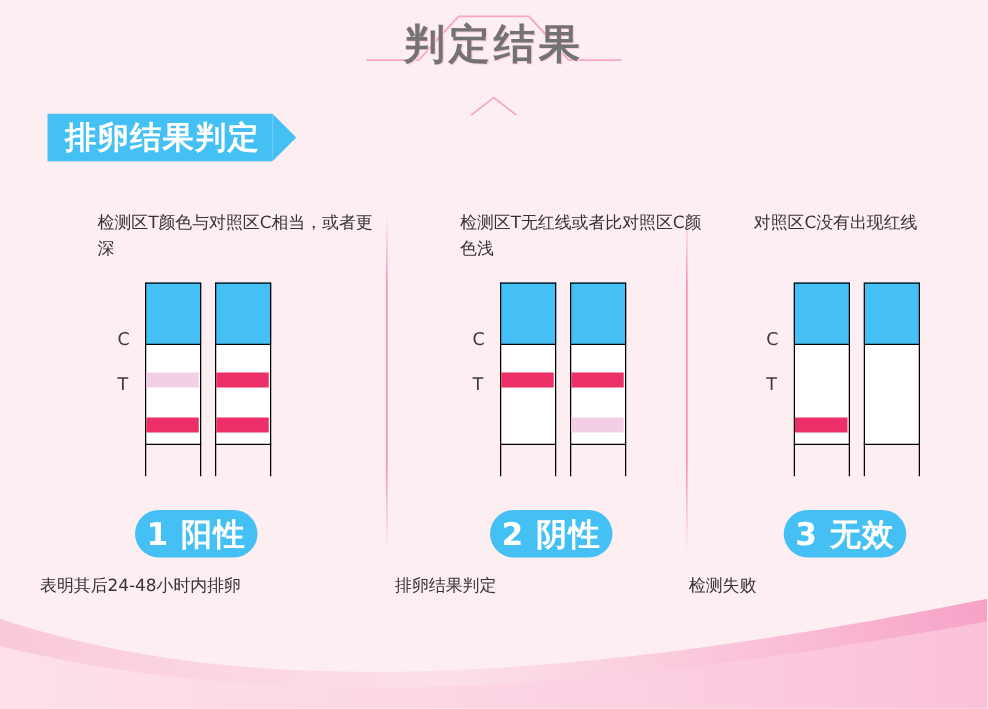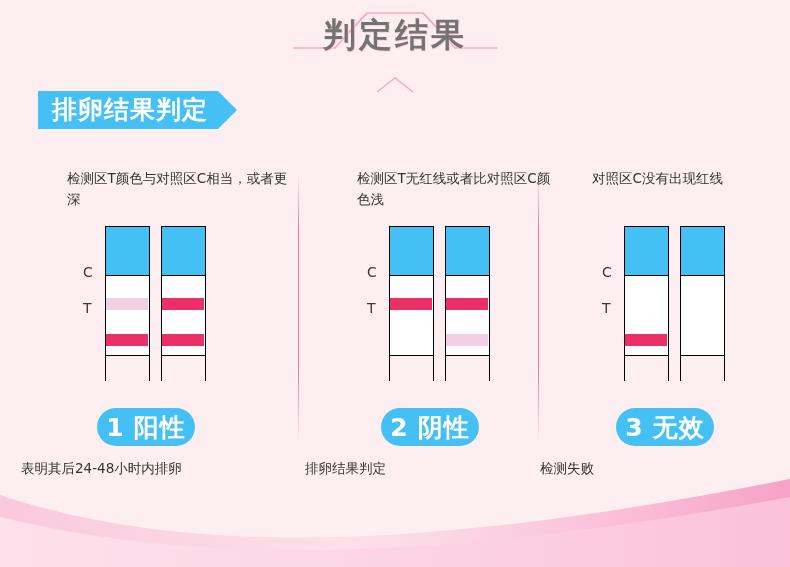--- a/index.html
+++ b/index.html
@@ -37,21 +37,21 @@
   .banner-body span{
     color:#ffffff;font-size:25px;font-weight:700;letter-spacing:1px;line-height:38px;
   }
   .banner-arrow{
     position:absolute;right:-19px;top:0;width:0;height:0;
     border-top:19px solid transparent;border-bottom:19px solid transparent;
     border-left:19px solid #45c0f5;
   }
 
   
-  .cols{position:absolute;left:5px;top:160px;width:768px;height:330px;}
+  .cols{position:absolute;left:16px;top:160px;width:768px;height:330px;}
   .col{position:absolute;top:0;width:253px;height:330px;}
   .col-1{left:16px;}
   .col-2{left:300px;}
   .col-3{left:543px;}
 
   .divider{
     position:absolute;top:12px;width:1px;height:270px;
     background:linear-gradient(to bottom,rgba(244,69,127,0),#f4457f 22%,#f4457f 72%,rgba(244,69,127,0));
     opacity:.75;
   }

